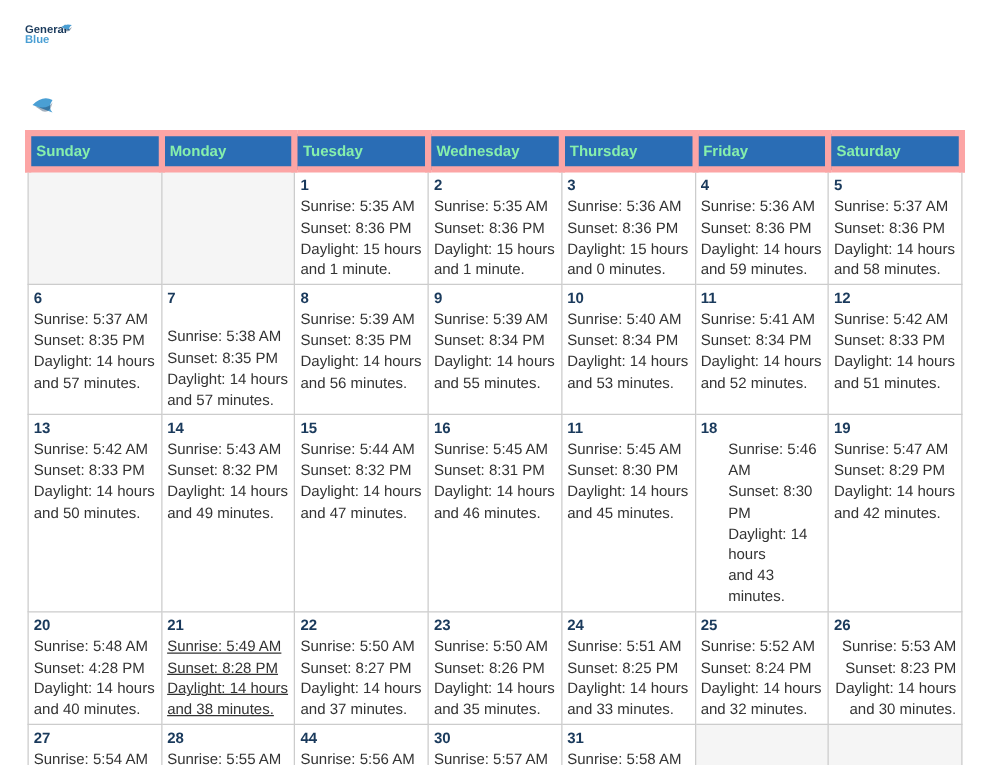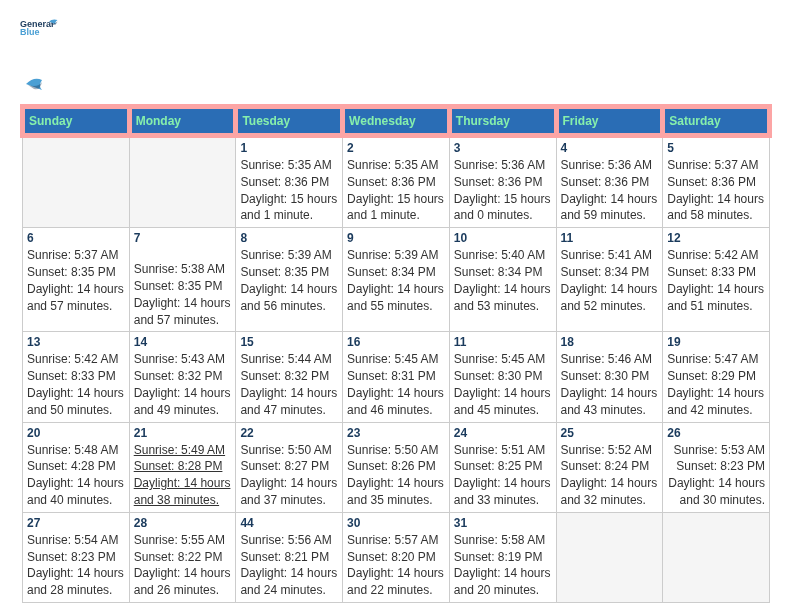--- a/index.html
+++ b/index.html
@@ -247,21 +247,21 @@
           </td>
           <td>
             <span class="day-num">11</span>
             <div class="day-info" style="white-space: pre-line;">Sunrise: 5:45 AM
 Sunset: 8:30 PM
 Daylight: 14 hours
 and 45 minutes.</div>
           </td>
           <td>
             <span class="day-num">18</span>
-            <div class="day-info" style="white-space: pre-line;">Sunrise: 5:46 AM
+            <div class="day-info" style="white-space: pre-line; margin-left: 22px;">Sunrise: 5:46 AM
 Sunset: 8:30 PM
 Daylight: 14 hours
 and 43 minutes.</div>
           </td>
           <td>
             <span class="day-num">19</span>
             <div class="day-info" style="white-space: pre-line;">Sunrise: 5:47 AM
 Sunset: 8:29 PM
 Daylight: 14 hours
 and 42 minutes.</div>

